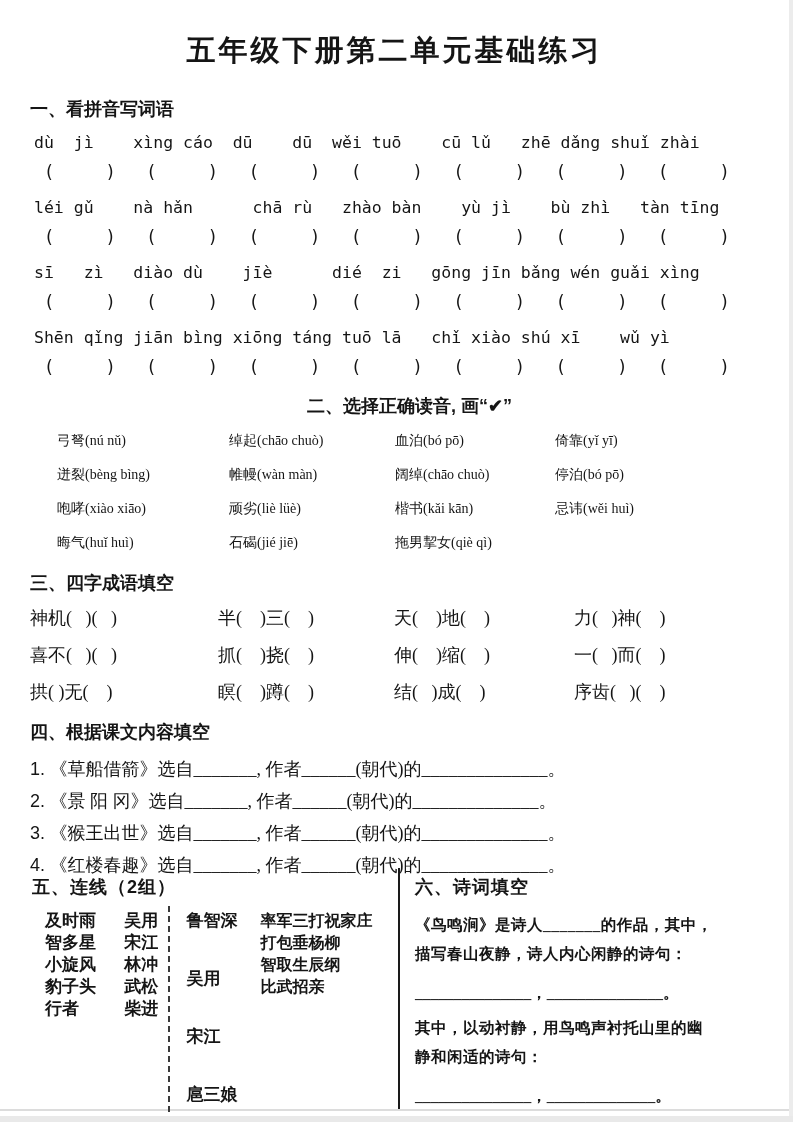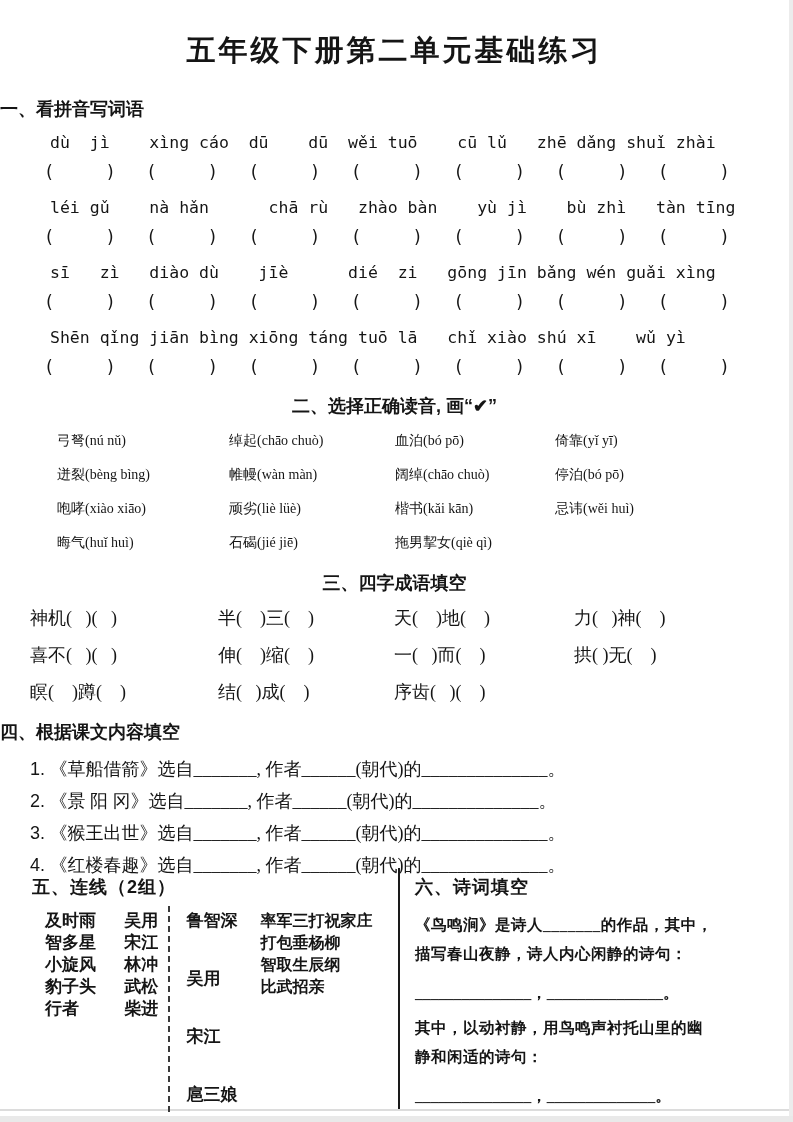--- a/index.html
+++ b/index.html
@@ -24,30 +24,30 @@
     font-weight: bold;
     font-size: 29px;
     letter-spacing: 3px;
     line-height: 40px;
   }
   .sec-h {
     font-family: "Liberation Sans", sans-serif;
     font-weight: bold;
     font-size: 18px;
     line-height: 26px;
+    margin-left: 30px;
   }
   .sec1-h { margin-top: 26px; }
   
   .pinyin-block { margin: 6px 0 0 34px; }
   .pinyin-line {
     font-family: "DejaVu Sans Mono", monospace;
     font-size: 16.5px;
     line-height: 30px;
     white-space: pre;
-    margin-left: 16px;
   }
   .paren-line {
     font-family: "DejaVu Sans Mono", monospace;
     font-size: 17px;
     line-height: 28px;
     white-space: pre;
     margin-left: 10px;
     margin-bottom: 7px;
   }
   
@@ -55,21 +55,21 @@
   .word-grid {
     margin: 8px 0 8px 57px;
     display: grid;
     grid-template-columns: 172px 166px 160px auto;
     row-gap: 7px;
     font-size: 14px;
     line-height: 27px;
   }
   .word-grid span { white-space: pre; }
   
-  .sec3-h { margin-top: 14px; text-align: center; }
+  .sec3-h { margin-top: 14px; }
   .idiom-grid {
     margin: 9px 0 0 30px;
     display: grid;
     grid-template-columns: 188px 176px 180px auto;
     row-gap: 10px;
     font-size: 18px;
     line-height: 27px;
   }
   .idiom-grid span { white-space: pre; }
   
@@ -159,20 +159,21 @@
     <span></span>
   </div>
 
   <div class="sec-h sec3-h">三、四字成语填空</div>
   <div class="idiom-grid">
     <span>神机(   )(   )</span>
     <span>半(    )三(    )</span>
     <span>天(    )地(    )</span>
     <span>力(   )神(    )</span>
     <span>喜不(   )(   )</span>
+    <span>抓(    )挠(    )</span>
     <span>伸(    )缩(    )</span>
     <span>一(   )而(    )</span>
     <span>拱( )无(    )</span>
     <span>瞑(    )蹲(    )</span>
     <span>结(   )成(    )</span>
     <span>序齿(   )(    )</span>
   </div>
 
   <div class="sec-h sec4-h">四、根据课文内容填空</div>
   <div class="passage-list">

